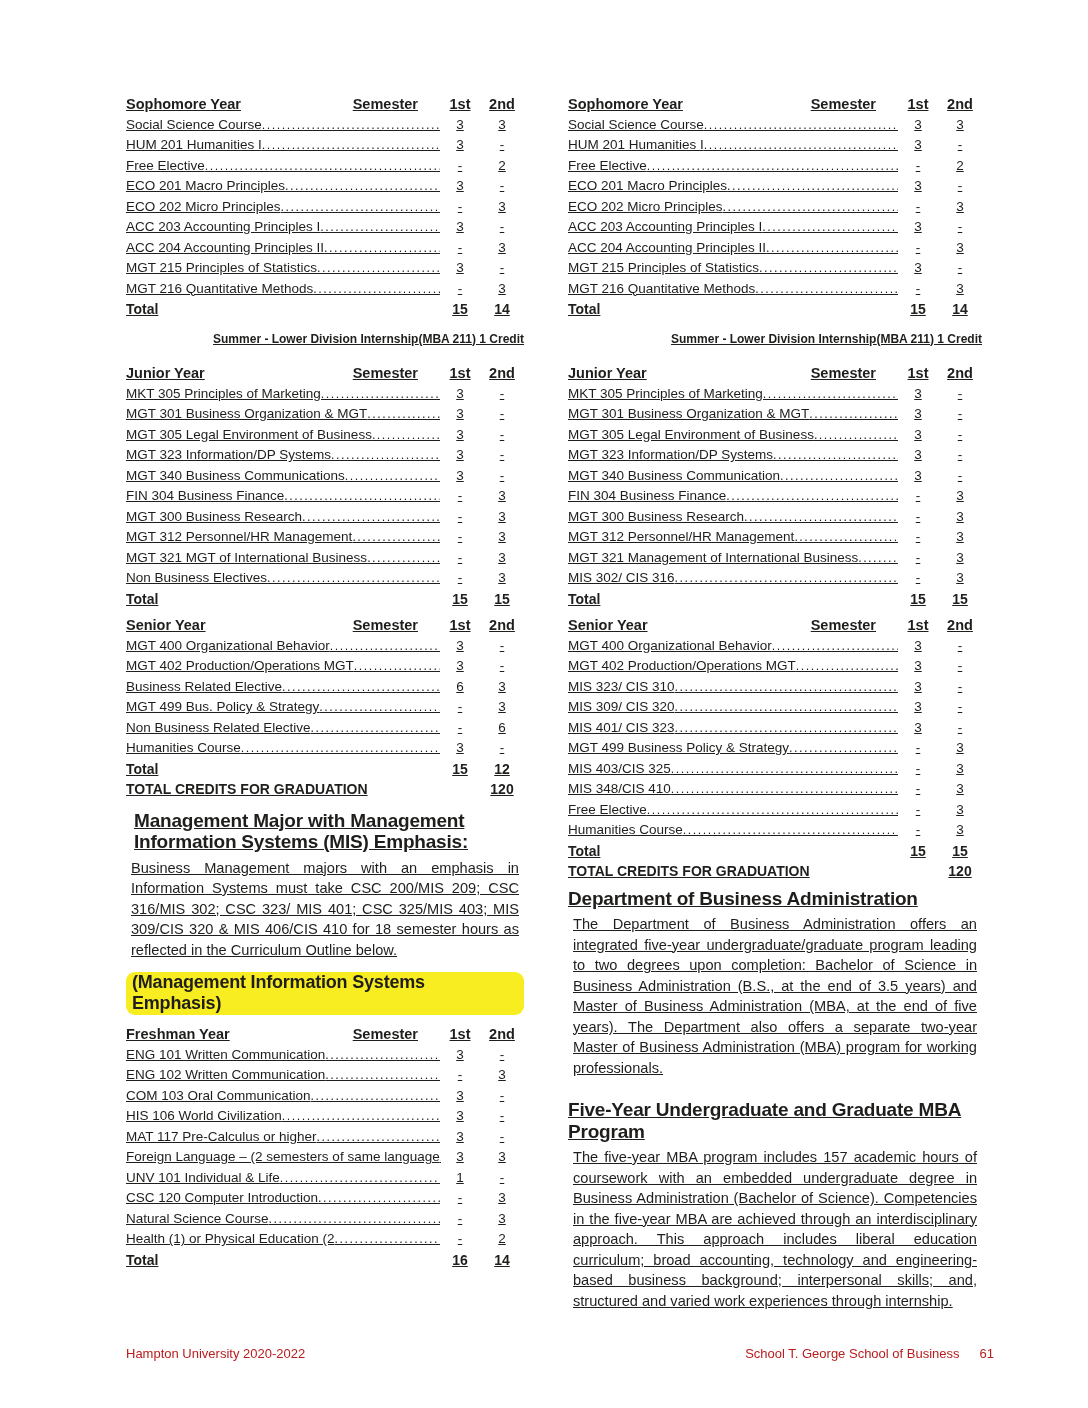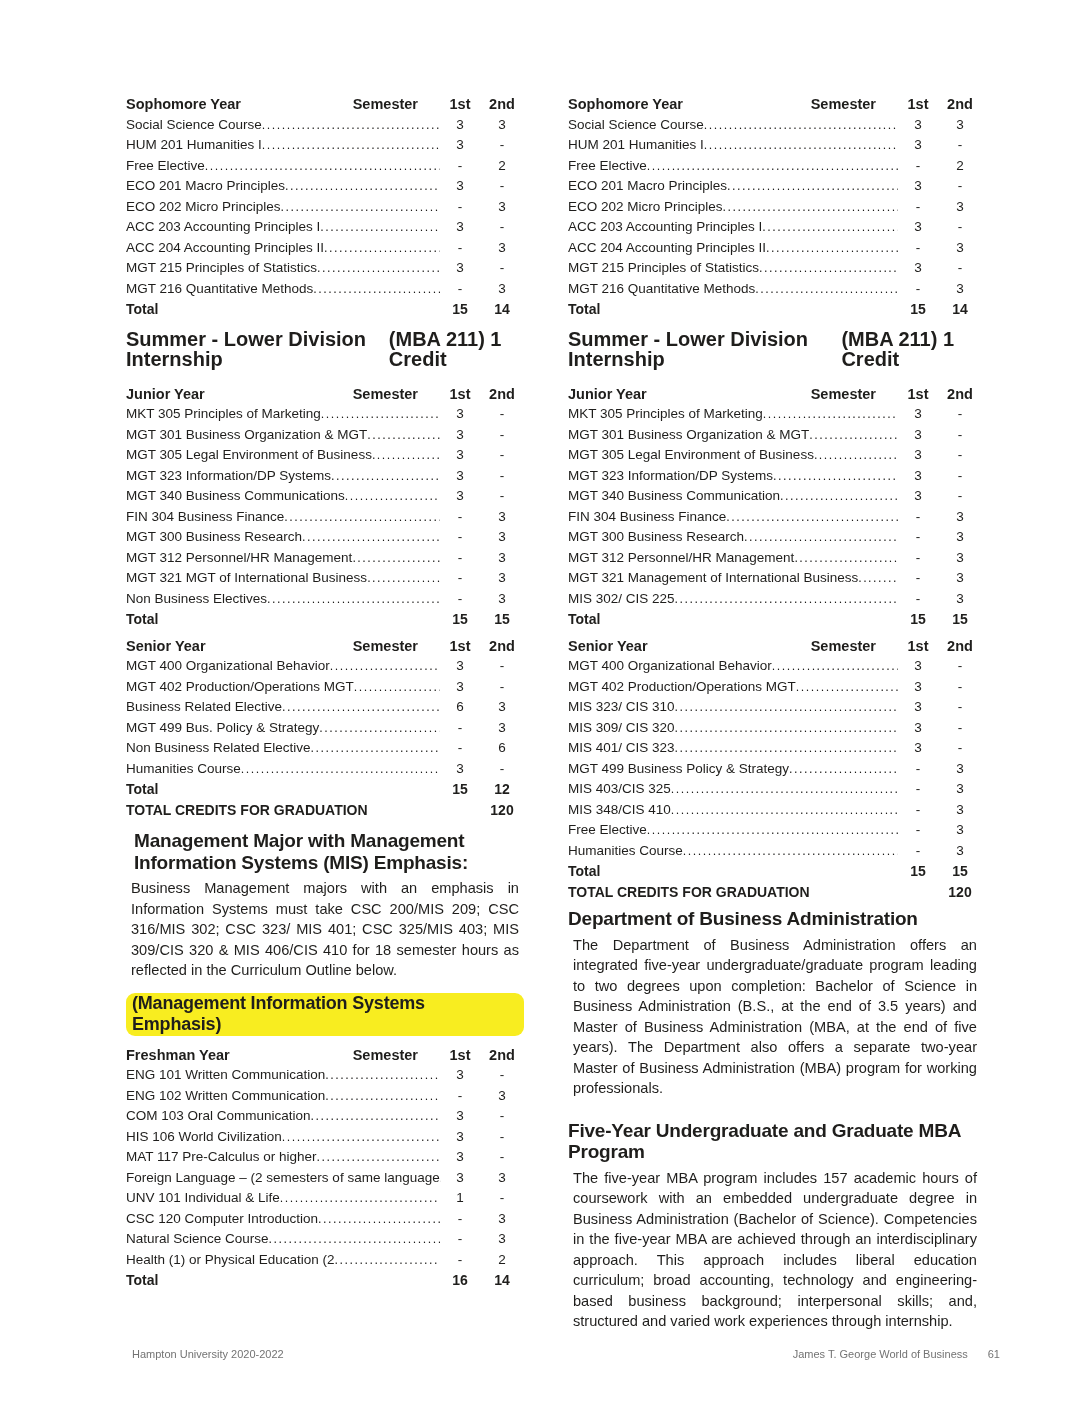--- a/index.html
+++ b/index.html
@@ -9,20 +9,21 @@
     font-family:"Liberation Sans", sans-serif;
     color:#1f1e1c;
     position:relative;
     overflow:hidden;
   }
   .columns {
     display:flex;
     padding:94px 16px 0 126px;
     gap:44px;
     align-items:flex-start;
+    text-decoration:underline;
   }
   .col-left  { width:398px; flex:none; }
   .col-right { width:414px; flex:none; }
 
   
   .thead, .trow, .ttotal {
     display:flex; align-items:baseline;
     line-height:20.5px; font-size:13.5px;
   }
   .thead  { font-weight:bold; font-size:14.5px; }
@@ -33,22 +34,22 @@
   .c2 { width:44px; text-align:center; flex:none; }
   .course { white-space:nowrap; flex:none; }
   .dots {
     flex:1; overflow:hidden; white-space:nowrap;
     letter-spacing:1.5px; font-size:12.5px; min-width:0;
   }
   .dots::after { content:"........................................................................................................................................................................................................"; }
   .mt6 { margin-top:6px; }
 
   .summer-line {
-    display:flex; justify-content:flex-start;
-    font-weight:bold; font-size:20px; line-height:20.5px;
+    display:flex; justify-content:flex-end;
+    font-weight:bold; font-size:12px; line-height:20.5px;
     margin:9px 0 14px;
   }
 
   h2 {
     font-size:19px; line-height:21.5px;
     letter-spacing:-0.2px; margin:10px 8px 4px;
     font-weight:bold;
   }
   h2.sec { margin:6px 0 4px; }
   h2.sec-gap { margin-top:21px; }
@@ -63,23 +64,23 @@
     background:#f8ed20;
     border-radius:9px;
     padding:0 7px 1px 6px;
     font-weight:bold;
     font-size:18px; line-height:21px;
     letter-spacing:-0.2px;
   }
   .hl-heading .line + .line { margin-top:12px; }
 
   .footer {
-    position:absolute; top:1346px; left:132px; width:868px;
+    position:absolute; top:1346px; left:126px; width:868px;
     display:flex; justify-content:space-between;
-    font-size:11px; color:#737373; line-height:16px;
+    font-size:13px; color:#b91c1c; line-height:16px;
   }
   .footer-right { display:flex; gap:20px; }
 </style>
 </head>
 <body>
 
 <div class="columns">
 
   <div class="col-left">
 
@@ -575,21 +576,21 @@
           </div>
 
           <div class="trow">
             <span class="course">MGT 321 Management of International Business</span>
             <span class="dots"></span>
             <span class="c1">-</span>
             <span class="c2">3</span>
           </div>
 
           <div class="trow">
-            <span class="course">MIS 302/ CIS 225</span>
+            <span class="course">MIS 302/ CIS 316</span>
             <span class="dots"></span>
             <span class="c1">-</span>
             <span class="c2">3</span>
           </div>
         </div>
       <div class="ttotal">
         <span>Total</span>
         <span class="spacer"></span>
         <span class="c1">15</span>
         <span class="c2">15</span>
@@ -695,16 +696,16 @@
 
     <h2 class="sec sec-gap">Five-Year Undergraduate and Graduate MBA Program</h2>
     <p>The five-year MBA program includes 157 academic hours of coursework with an embedded undergraduate degree in Business Administration (Bachelor of Science). Competencies in the five-year MBA are achieved through an interdisciplinary approach. This approach includes liberal education curriculum; broad accounting, technology and engineering-based business background; interpersonal skills; and, structured and varied work experiences through internship.</p>
 
   </div>
 </div>
 
 <div class="footer">
   <span>Hampton University 2020-2022</span>
   <span class="footer-right">
-    <span>James T. George World of Business</span>
+    <span>School T. George School of Business</span>
     <span>61</span>
   </span>
 </div>
 
 </body></html>

